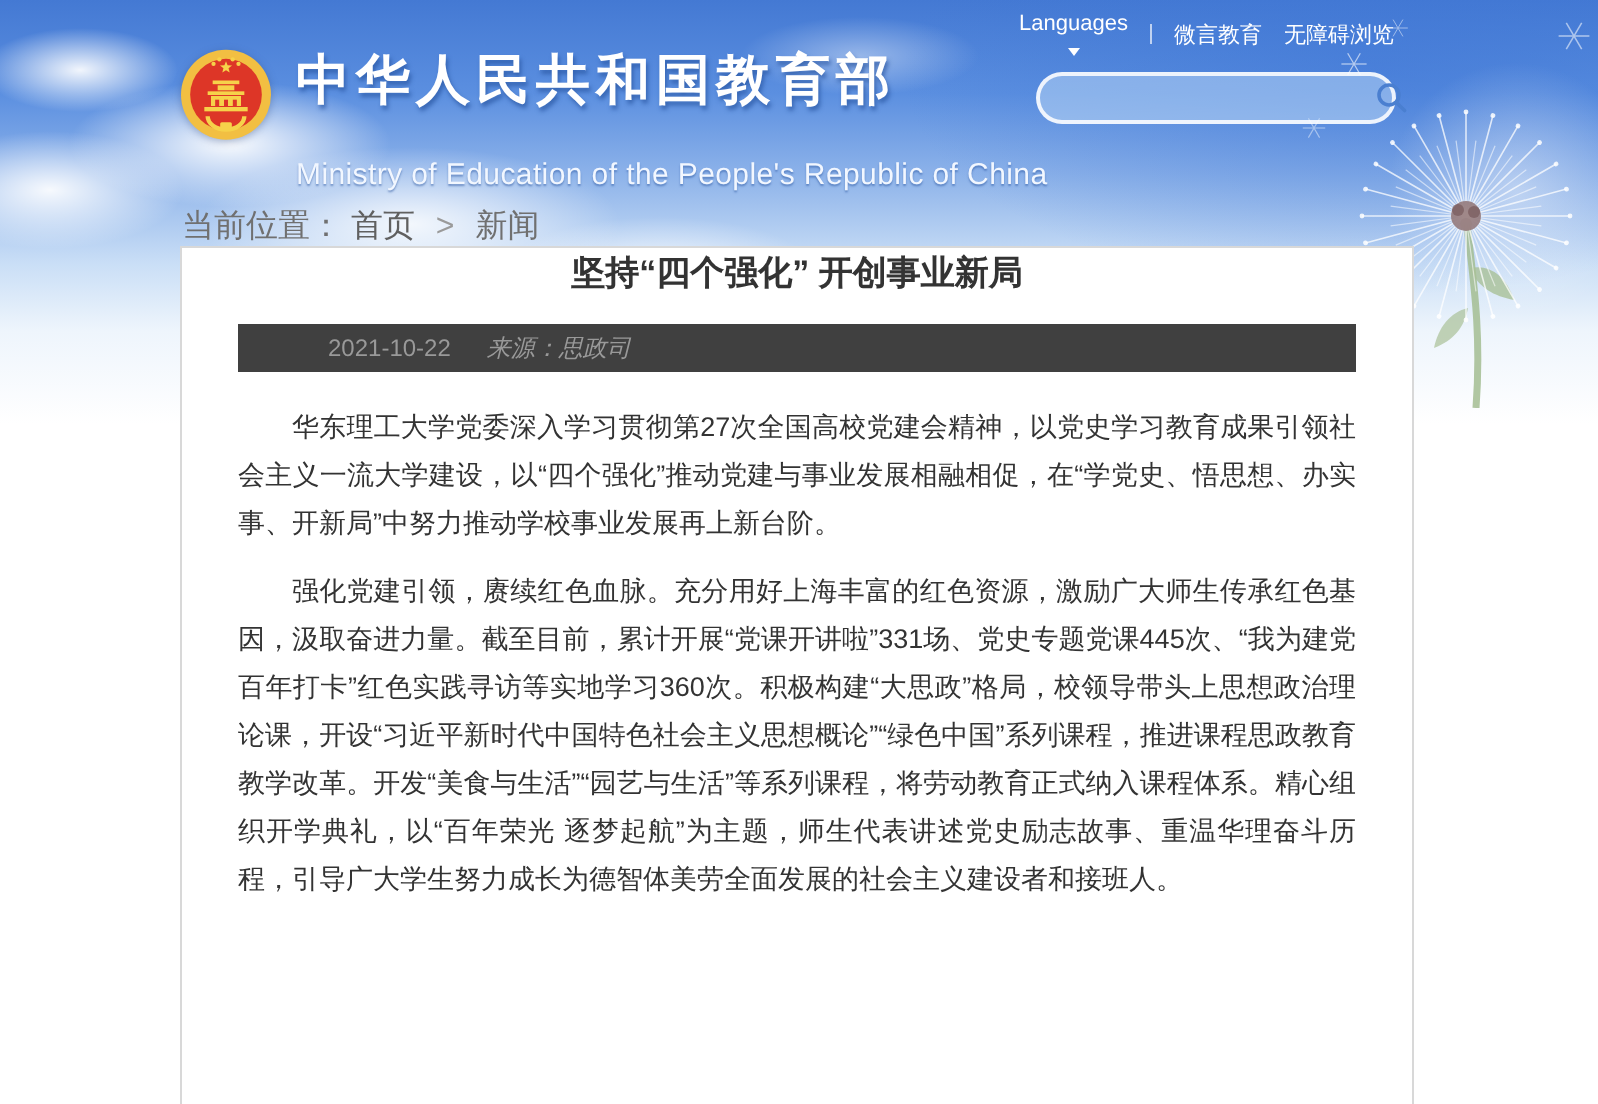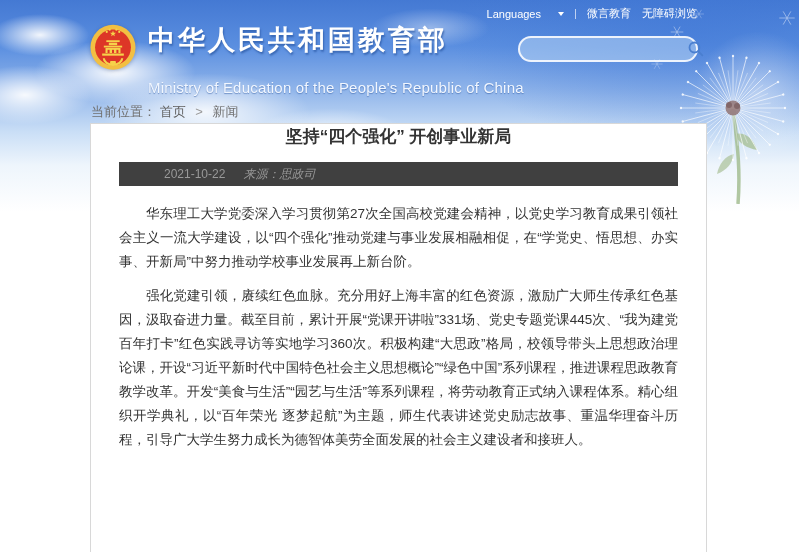--- a/index.html
+++ b/index.html
@@ -18,21 +18,21 @@
       radial-gradient(ellipse 110px 38px at 330px 135px, rgba(255,255,255,.7), rgba(255,255,255,0) 70%),
       radial-gradient(ellipse 85px 28px at 430px 28px,  rgba(255,255,255,.4), rgba(255,255,255,0) 70%),
       radial-gradient(circle 85px at 758px 95px,        rgba(255,255,255,.45), rgba(255,255,255,0) 75%),
       radial-gradient(ellipse 320px 150px at 690px 35px, rgba(62,118,214,.50), rgba(62,118,214,0) 75%),
       linear-gradient(180deg,#4479d3 0%,#5b8fe0 22%,#8fb4ea 42%,#c9def6 62%,#eef5fc 78%,#ffffff 100%);
   }
 
   
   .topbar { position:absolute; top:6px; right:102px; display:flex; align-items:center;
             gap:11px; color:#fff; font-size:11px; }
-  .topbar a { color:#fff; text-decoration:none; display:flex; align-items:center; gap:17px; cursor:pointer; }
+  .topbar a { color:#fff; text-decoration:none; display:flex; align-items:center; gap:5px; cursor:pointer;flex-direction:column; }
   .caret { width:0; height:0; border-left:3.5px solid transparent; border-right:3.5px solid transparent;
            border-top:4px solid #fff; display:inline-block; margin-top:1px; }
   .tb-divider { width:1px; height:10px; background:rgba(255,255,255,.65); }
 
   
   .brand { position:absolute; top:22px; left:88px; display:flex; align-items:flex-start; }
   .emblem { width:50px; height:54px; filter:drop-shadow(0 1px 2px rgba(40,70,130,.4)); }
   .brand-text { margin-left:10px; padding-top:4px; }
   .site-title { color:#fff; font-size:27px; font-weight:bold; letter-spacing:3px;
                 text-shadow:1px 2px 2px rgba(35,80,155,.65); line-height:1.1; }
@@ -44,21 +44,21 @@
             border:2px solid rgba(255,255,255,.85); border-radius:14px;
             background:rgba(205,228,250,.45); display:flex; align-items:center; padding:0 8px 0 12px; }
   .search input { flex:1; border:none; outline:none; background:transparent; height:20px;
                   font-size:12px; color:#235; }
   .search svg { cursor:pointer; flex:none; }
 
   
   .dandelion { position:absolute; top:4px; right:-18px; width:180px; height:200px; pointer-events:none; }
 
   
-  .breadcrumb { position:absolute; top:103px; left:91px; font-size:13px; color:#707070; }
+  .breadcrumb { position:absolute; top:103px; left:91px; font-size:16px; color:#707070; }
   .breadcrumb a { color:#606060; text-decoration:none; cursor:pointer; }
   .crumb-sep { color:#9a9a9a; margin:0 6px; }
 
   
   .panel { position:absolute; top:123px; left:90px; width:617px; height:440px;
            background:#fff; border:1px solid #d8d8d8; z-index:2; }
   .article-title { margin-top:1px; text-align:center; font-size:17px; font-weight:bold;
                    color:#333; line-height:24px; }
   .date-bar { margin:13px 28px 0; height:24px; background:#404040; display:flex; align-items:center;
               padding-left:45px; font-size:12px; color:#999; }

